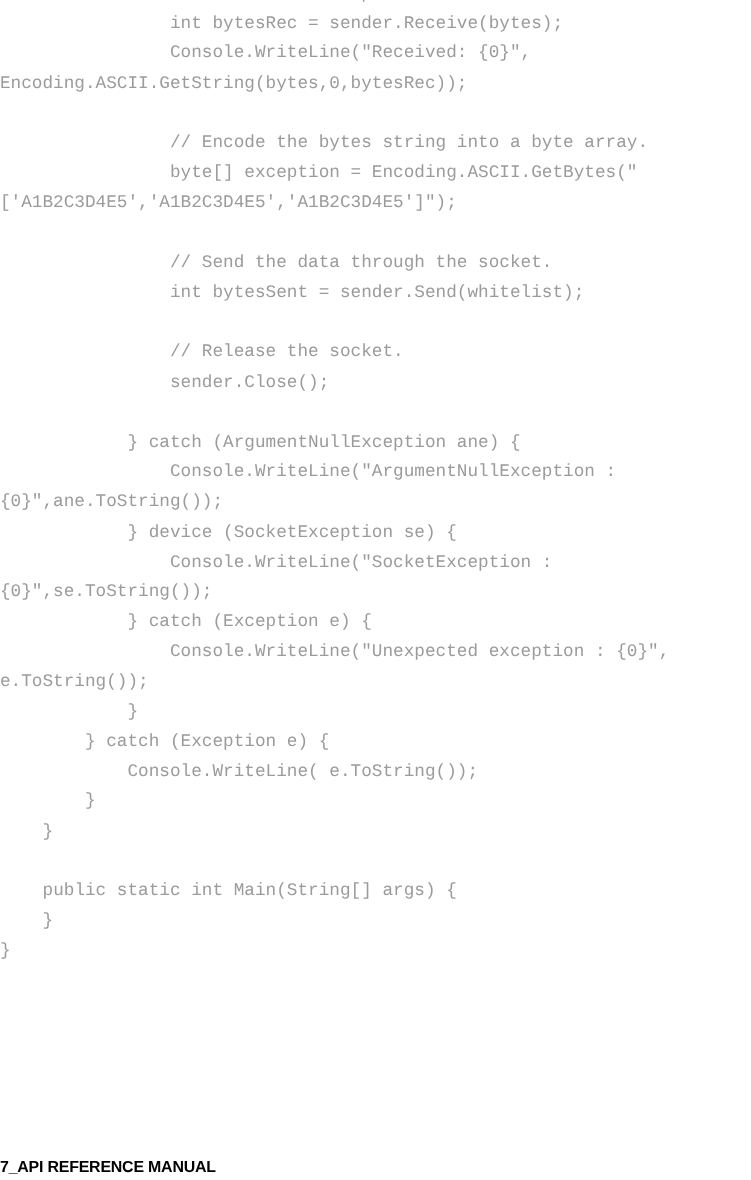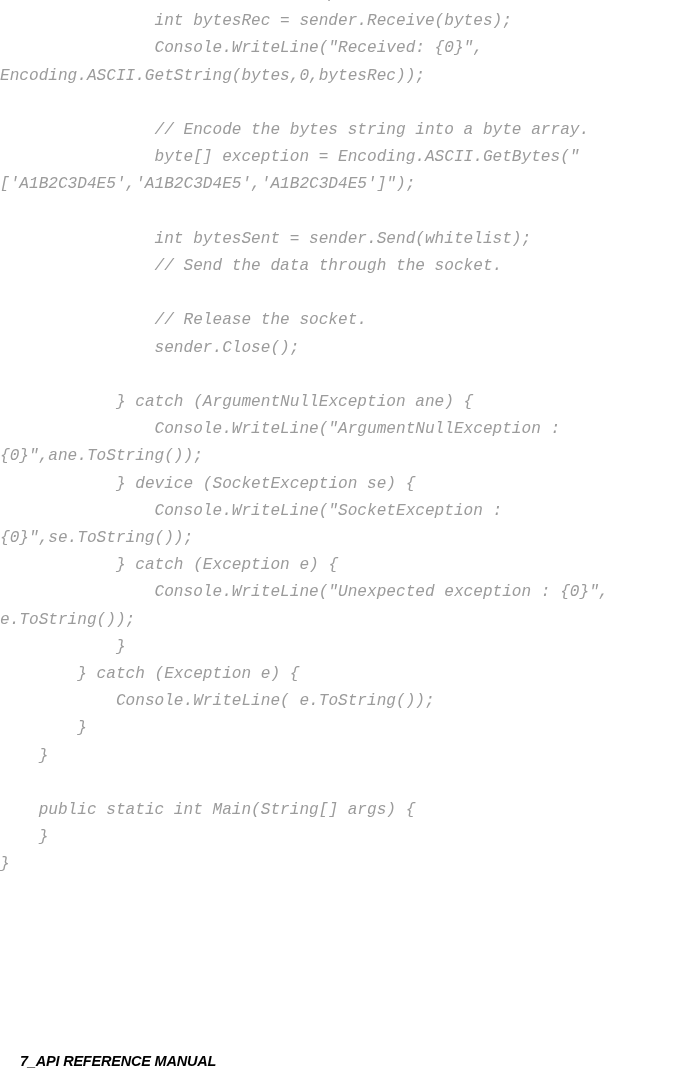--- a/index.html
+++ b/index.html
@@ -15,21 +15,20 @@
     font-family: "Liberation Mono", "DejaVu Sans Mono", monospace;
   }
 
   #page {
     position: absolute;
     left: 0;
     top: 0;
     width: 683px;
     height: 1073px;
     box-sizing: border-box;
-    font-style: italic;
   }
 
   
   #code-listing {
     position: absolute;
     left: 0;
     top: -19px;          
     width: 683px;
   }
 
@@ -61,38 +60,37 @@
 
   #footer-text {
     font-family: "Liberation Sans", "DejaVu Sans", sans-serif;
     font-size: 14.5px;
     font-weight: bold;
     color: #000000;
     line-height: 17px;
     letter-spacing: -0.2px;
     white-space: pre;
     margin: 0;
-    padding-left: 20px;
   }
 </style>
 </head>
 <body>
 
 <div id="page">
 
   <div id="code-listing">
       <div class="code-line">                // Receive the response from the remote device.</div>
       <div class="code-line">                int bytesRec = sender.Receive(bytes);</div>
       <div class="code-line">                Console.WriteLine("Received: {0}", Encoding.ASCII.GetString(bytes,0,bytesRec));</div>
       <div class="code-line blank"></div>
       <div class="code-line">                // Encode the bytes string into a byte array.</div>
       <div class="code-line">                byte[] exception = Encoding.ASCII.GetBytes("['A1B2C3D4E5','A1B2C3D4E5','A1B2C3D4E5']");</div>
       <div class="code-line blank"></div>
+      <div class="code-line">                // Send the data through the socket.</div>
       <div class="code-line">                int bytesSent = sender.Send(whitelist);</div>
-      <div class="code-line">                // Send the data through the socket.</div>
       <div class="code-line blank"></div>
       <div class="code-line">                // Release the socket.</div>
       <div class="code-line">                sender.Close();</div>
       <div class="code-line blank"></div>
       <div class="code-line">            } catch (ArgumentNullException ane) {</div>
       <div class="code-line">                Console.WriteLine("ArgumentNullException : {0}",ane.ToString());</div>
       <div class="code-line">            } device (SocketException se) {</div>
       <div class="code-line">                Console.WriteLine("SocketException : {0}",se.ToString());</div>
       <div class="code-line">            } catch (Exception e) {</div>
       <div class="code-line">                Console.WriteLine("Unexpected exception : {0}", e.ToString());</div>

